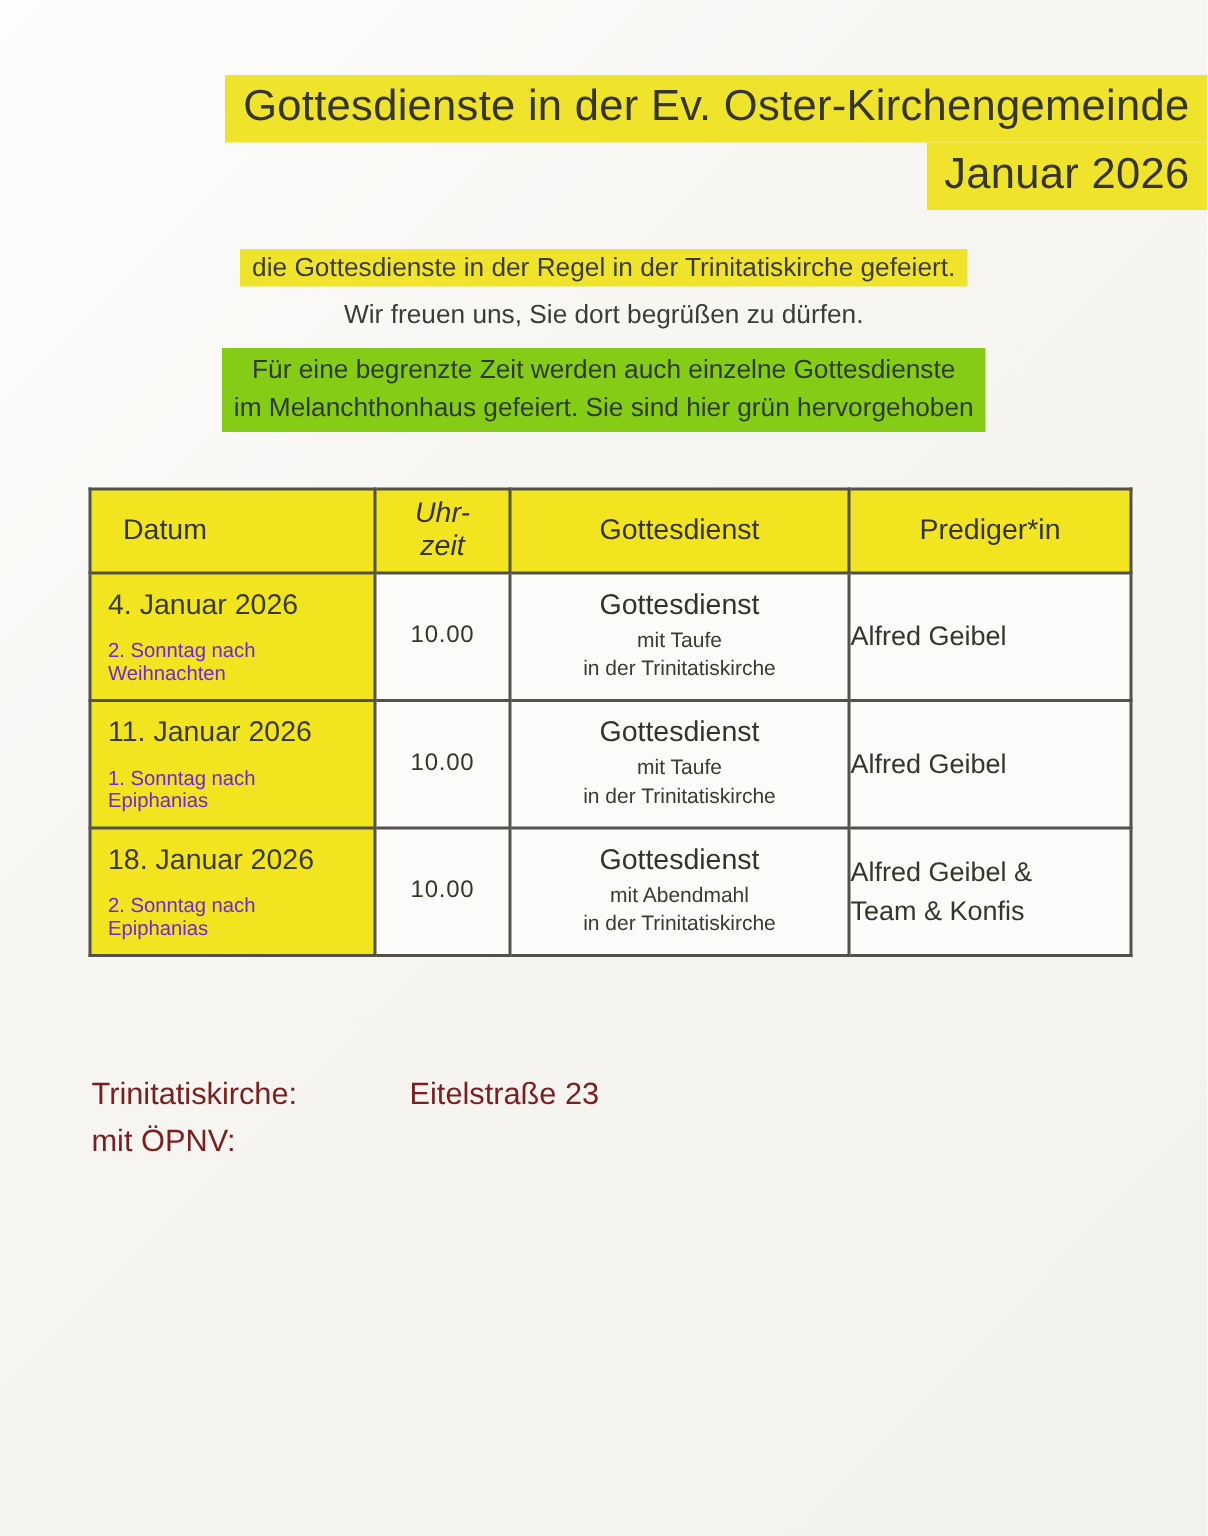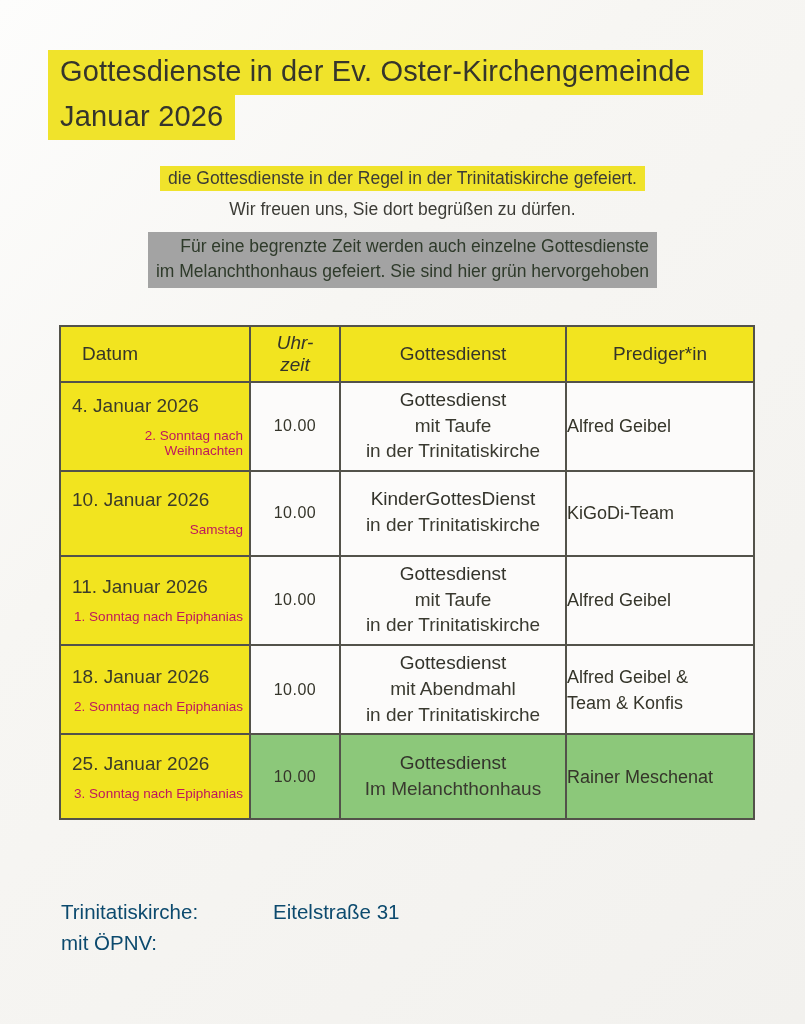--- a/index.html
+++ b/index.html
@@ -6,44 +6,43 @@
   html, body { width: 805px; height: 1024px; }
   body {
     font-family: "Liberation Sans", sans-serif;
     background: linear-gradient(135deg, #fdfdfc 0%, #f7f6f3 35%, #f2f1ee 100%);
     color: #3a3a34;
     overflow: hidden;
   }
   .page { width: 805px; height: 1024px; position: relative; }
 
   
-  .title-block { text-align: left; padding-top: 50px; line-height: 1; margin-left: 48px; }
+  .title-block { text-align: right; padding-top: 50px; line-height: 1; margin-left: 48px; }
   .title-line {
     display: inline-block;
     font-size: 29px;
     font-weight: 400;
     color: #35352c;
     padding: 7px 12px 9px 12px;
     letter-spacing: 0.2px;
   }
   .hl-yellow { background: #f0e32b; }
 
   
   .intro { text-align: center; margin-top: 26px; font-size: 17.5px; color: #3c3c36; }
   .intro-line { margin-bottom: 6px; line-height: 1.45; }
   .intro-line span { padding: 2px 8px 3px 8px; }
   .green-block {
     display: inline-block;
-    background: #a3a3a3;
+    background: #84cc16;
     color: #2e3a2a;
     padding: 4px 12px 6px 12px;
     white-space: pre-line;
     line-height: 1.45;
     margin-top: 3px;
-    text-align: right;
   }
 
   
   table.schedule {
     border-collapse: collapse;
     margin: 37px 0 0 59px;
     table-layout: fixed;
     width: 694px;
     background: #fcfbfa;
   }
@@ -58,38 +57,38 @@
   col.c-pred  { width: 188px; }
 
   tr.head-row th { background: #f2e41f; height: 56px; font-size: 19px; }
   th.h-datum { text-align: left; padding-left: 21px; }
   th.h-zeit  { white-space: pre-line; line-height: 1.15; text-align: center; font-style: italic; }
   th.h-dienst, th.h-pred { text-align: center; }
 
   tr.data-row { height: 85px; }
   td.cell-date {
     background: #f2e41f;
-    padding: 10px 6px 10px 11px;
+    padding: 10px 24px 10px 11px;
     vertical-align: middle;
   }
   .date-main { font-size: 19px; color: #3b3b2a; margin-bottom: 11px; }
-  .date-sub  { font-size: 13.5px; color: #be185d; text-align: right; }
+  .date-sub  { font-size: 13.5px; color: #6d28d9; }
 
   td.cell-time { text-align: center; vertical-align: middle; font-size: 16px; font-weight: 600; color: #3b3b33; letter-spacing: 0.5px; }
   td.cell-service { text-align: center; vertical-align: middle; padding: 6px 4px; }
   .service-main { font-size: 19px; color: #33332b; margin-bottom: 2px; }
-  .service-sub  { font-size: 19px; line-height: 1.35; white-space: pre-line; color: #3a3a30; }
+  .service-sub  { font-size: 14px; line-height: 1.35; white-space: pre-line; color: #3a3a30; }
   td.cell-preacher { text-align: left; vertical-align: middle; font-size: 18px; white-space: pre-line; line-height: 1.45; }
 
   tr.data-row.green td.cell-time,
   tr.data-row.green td.cell-service,
   tr.data-row.green td.cell-preacher { background: #8cc87a; }
 
   
-  .footer { margin: 80px 0 0 61px; font-size: 20.5px; color: #0c4a6e; }
+  .footer { margin: 80px 0 0 61px; font-size: 20.5px; color: #7f1d1d; }
   .footer-row { display: flex; margin-bottom: 7px; }
   .footer-label { width: 212px; }
   .footer-value { }
 </style>
 </head>
 <body>
 
 <div class="page">
 
   <div class="title-block">
@@ -133,32 +132,20 @@
       </td>
       <td class="cell-time">10.00</td>
       <td class="cell-service">
         <div class="service-main">Gottesdienst</div>
         <div class="service-sub">mit Taufe
 in der Trinitatiskirche</div>
       </td>
       <td class="cell-preacher">Alfred Geibel</td>
     </tr>
 
-    <tr class="data-row">
-      <td class="cell-date">
-        <div class="date-main">10. Januar 2026</div>
-        <div class="date-sub">Samstag</div>
-      </td>
-      <td class="cell-time">10.00</td>
-      <td class="cell-service">
-        <div class="service-main">KinderGottesDienst</div>
-        <div class="service-sub">in der Trinitatiskirche</div>
-      </td>
-      <td class="cell-preacher">KiGoDi-Team</td>
-    </tr>
 
     <tr class="data-row">
       <td class="cell-date">
         <div class="date-main">11. Januar 2026</div>
         <div class="date-sub">1. Sonntag nach Epiphanias</div>
       </td>
       <td class="cell-time">10.00</td>
       <td class="cell-service">
         <div class="service-main">Gottesdienst</div>
         <div class="service-sub">mit Taufe
@@ -175,38 +162,26 @@
       <td class="cell-time">10.00</td>
       <td class="cell-service">
         <div class="service-main">Gottesdienst</div>
         <div class="service-sub">mit Abendmahl
 in der Trinitatiskirche</div>
       </td>
       <td class="cell-preacher">Alfred Geibel &amp;
 Team &amp; Konfis</td>
     </tr>
 
-    <tr class="data-row green">
-      <td class="cell-date">
-        <div class="date-main">25. Januar 2026</div>
-        <div class="date-sub">3. Sonntag nach Epiphanias</div>
-      </td>
-      <td class="cell-time">10.00</td>
-      <td class="cell-service">
-        <div class="service-main">Gottesdienst</div>
-        <div class="service-sub">Im Melanchthonhaus</div>
-      </td>
-      <td class="cell-preacher">Rainer Meschenat</td>
-    </tr>
   </tbody>
     </table>
 
   <div class="footer">
     <div class="footer-row">
       <div class="footer-label">Trinitatiskirche:</div>
-      <div class="footer-value">Eitelstraße 31</div>
+      <div class="footer-value">Eitelstraße 23</div>
     </div>
     <div class="footer-row">
       <div class="footer-label">mit ÖPNV:</div>
     </div>
   </div>
 
 </div>
 
 </body></html>

